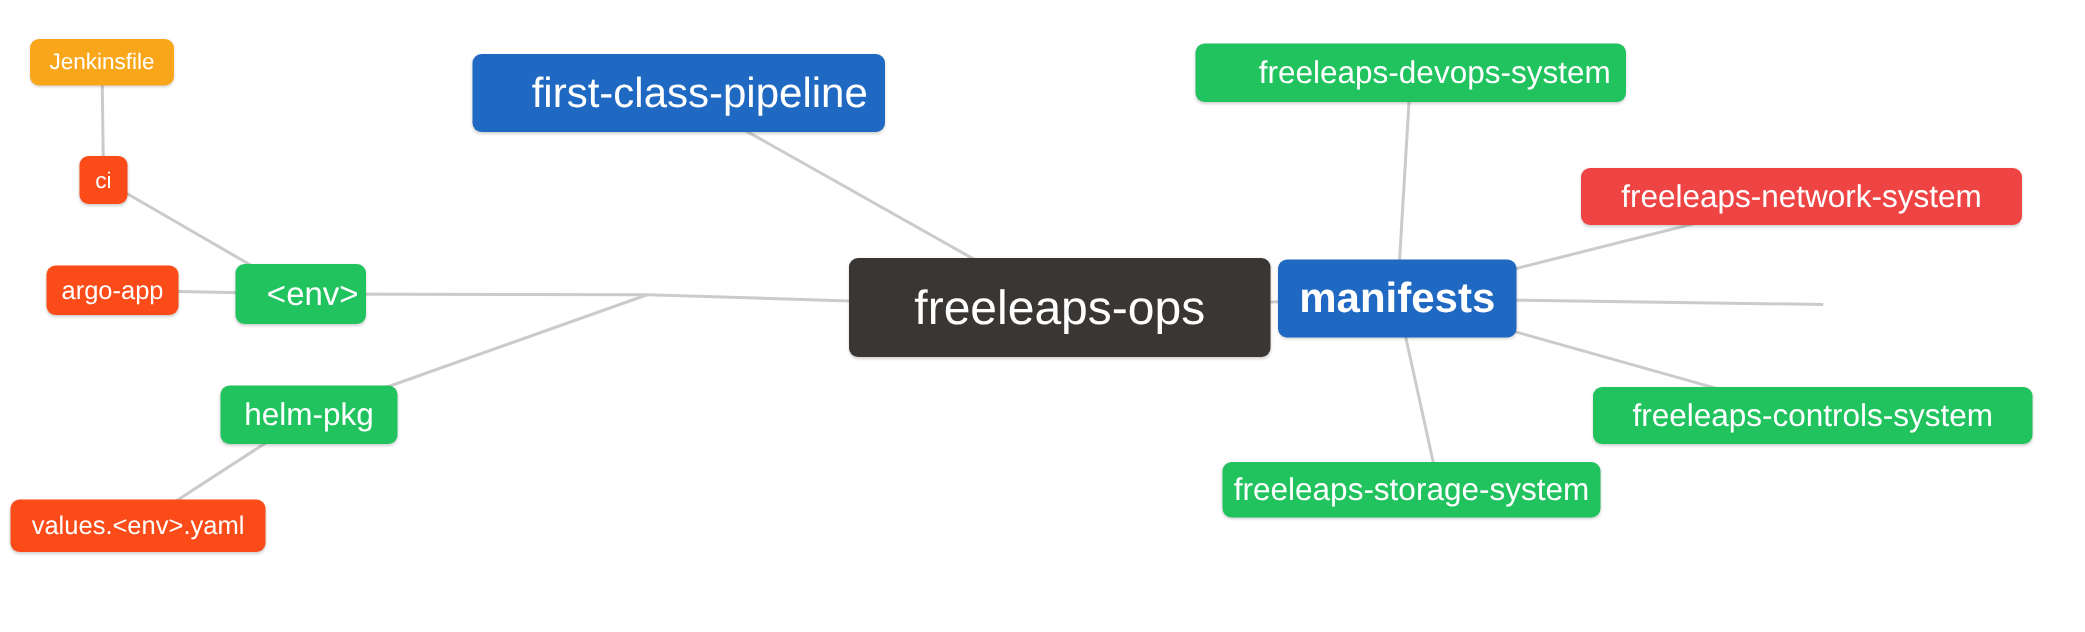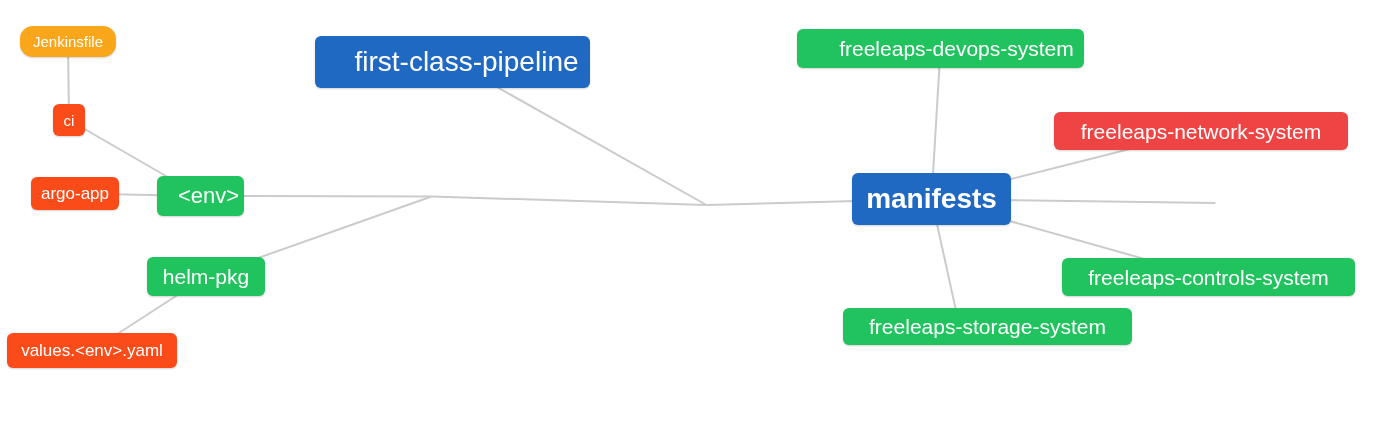--- a/index.html
+++ b/index.html
@@ -50,25 +50,26 @@
       <line x1="452.5" y1="62" x2="706.5" y2="205" stroke="#cbcbcb" stroke-width="2"></line>
       <line x1="431.5" y1="196.5" x2="706.5" y2="205" stroke="#cbcbcb" stroke-width="2"></line>
       <line x1="706.5" y1="205" x2="931.5" y2="199" stroke="#cbcbcb" stroke-width="2"></line>
       <line x1="931.5" y1="199" x2="940.5" y2="48.5" stroke="#cbcbcb" stroke-width="2"></line>
       <line x1="931.5" y1="199" x2="1201" y2="131" stroke="#cbcbcb" stroke-width="2"></line>
       <line x1="931.5" y1="199" x2="1215.5" y2="203" stroke="#cbcbcb" stroke-width="2"></line>
       <line x1="931.5" y1="199" x2="1208.5" y2="277" stroke="#cbcbcb" stroke-width="2"></line>
       <line x1="931.5" y1="199" x2="959.5" y2="326.5" stroke="#cbcbcb" stroke-width="2"></line>
     </svg>
 
-<div class="node" style="left: 20px; top: 26px; width: 96px; height: 31px; font-size: 15px; background: rgb(250, 166, 27); color: rgb(255, 255, 255); border-radius: 13px;">Jenkinsfile</div>
+<div class="node" style="left: 20px; top: 26px; width: 96px; height: 31px; font-size: 15px; background: rgb(250, 166, 27); color: rgb(255, 255, 255);">Jenkinsfile</div>
     <div class="node" style="left: 53px; top: 104px; width: 32px; height: 32px; font-size: 15px; background: rgb(250, 75, 24); color: rgb(255, 255, 255);">ci</div>
     <div class="node" style="left: 31px; top: 177px; width: 88px; height: 33px; font-size: 17px; background: rgb(250, 75, 24); color: rgb(255, 255, 255);">argo-app</div>
     <div class="node" style="left: 157px; top: 176px; width: 87px; height: 40px; font-size: 22px; background: rgb(33, 195, 94); color: rgb(255, 255, 255); padding-left: 16px;">&lt;env&gt;</div>
     <div class="node" style="left: 147px; top: 257px; width: 118px; height: 39px; font-size: 21px; background: rgb(33, 195, 94); color: rgb(255, 255, 255);">helm-pkg</div>
     <div class="node" style="left: 7px; top: 333px; width: 170px; height: 35px; font-size: 17px; background: rgb(250, 75, 24); color: rgb(255, 255, 255);">values.&lt;env&gt;.yaml</div>
     <div class="node" style="left: 315px; top: 36px; width: 275px; height: 52px; font-size: 28px; background: rgb(32, 105, 194); color: rgb(255, 255, 255); padding-left: 28px;">first-class-pipeline</div>
+    <div class="node" style="left: 566px; top: 172px; width: 281px; height: 66px; font-size: 32px; background: rgb(58, 54, 51); color: rgb(255, 255, 255);">freeleaps-ops</div>
     <div class="node" style="left: 852px; top: 173px; width: 159px; height: 52px; font-size: 28px; background: rgb(32, 105, 194); color: rgb(255, 255, 255); font-weight: bold;">manifests</div>
     <div class="node" style="left: 797px; top: 29px; width: 287px; height: 39px; font-size: 21px; background: rgb(33, 195, 94); color: rgb(255, 255, 255); padding-left: 32px;">freeleaps-devops-system</div>
     <div class="node" style="left: 1054px; top: 112px; width: 294px; height: 38px; font-size: 21px; background: #ef4444; color: rgb(255, 255, 255);">freeleaps-network-system</div>
     <div class="node" style="left: 1062px; top: 258px; width: 293px; height: 38px; font-size: 21px; background: rgb(33, 195, 94); color: rgb(255, 255, 255);">freeleaps-controls-system</div>
-    <div class="node" style="left: 815px; top: 308px; width: 289px; height: 37px; font-size: 21px; background: rgb(33, 195, 94); color: rgb(255, 255, 255); margin-left: 28px;">freeleaps-storage-system</div>
+    <div class="node" style="left: 815px; top: 308px; width: 252px; height: 37px; font-size: 21px; background: rgb(33, 195, 94); color: rgb(255, 255, 255);">freeleaps-storage-system</div>
   </div>
 
 </body></html>

